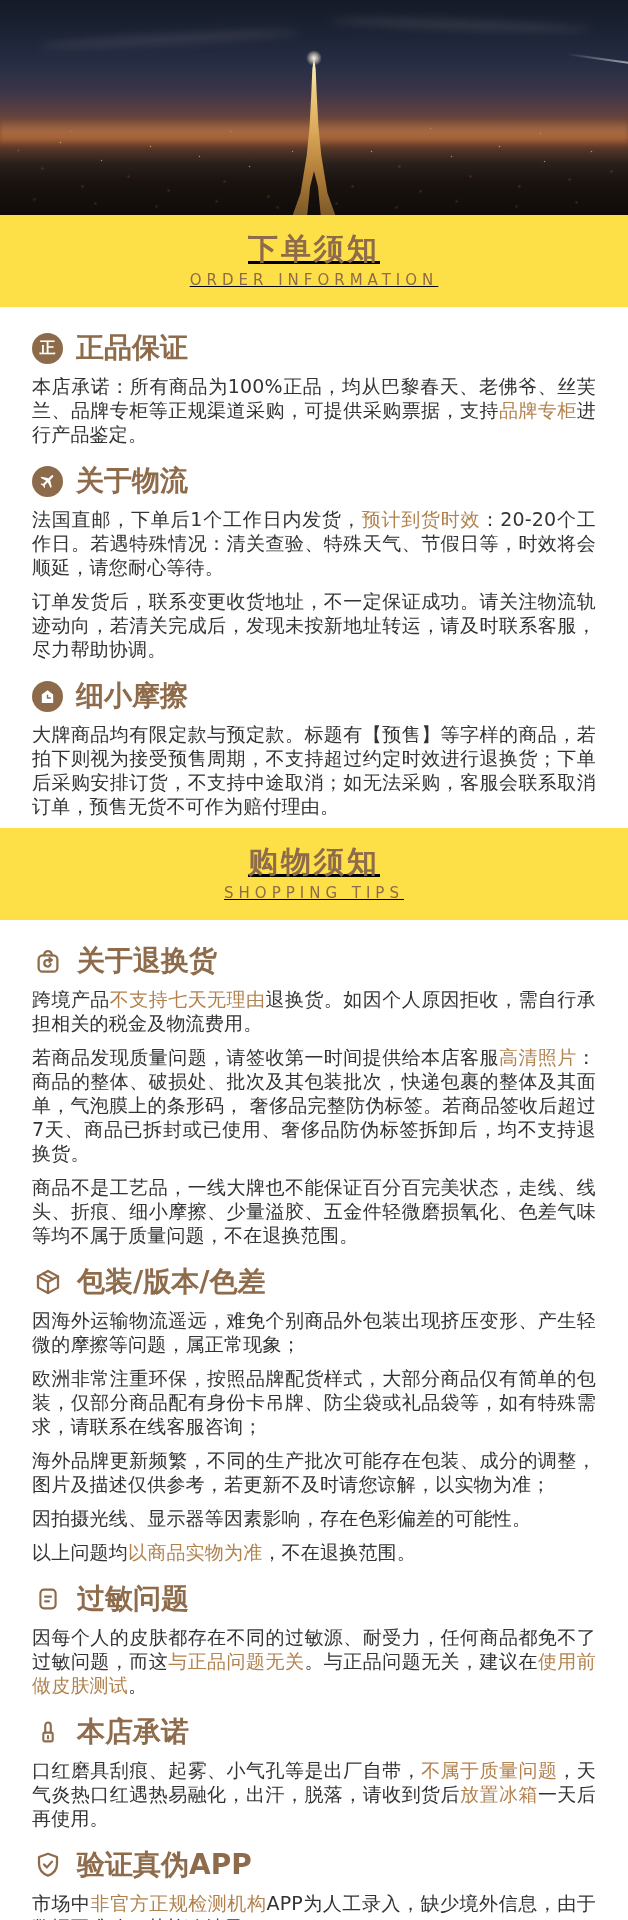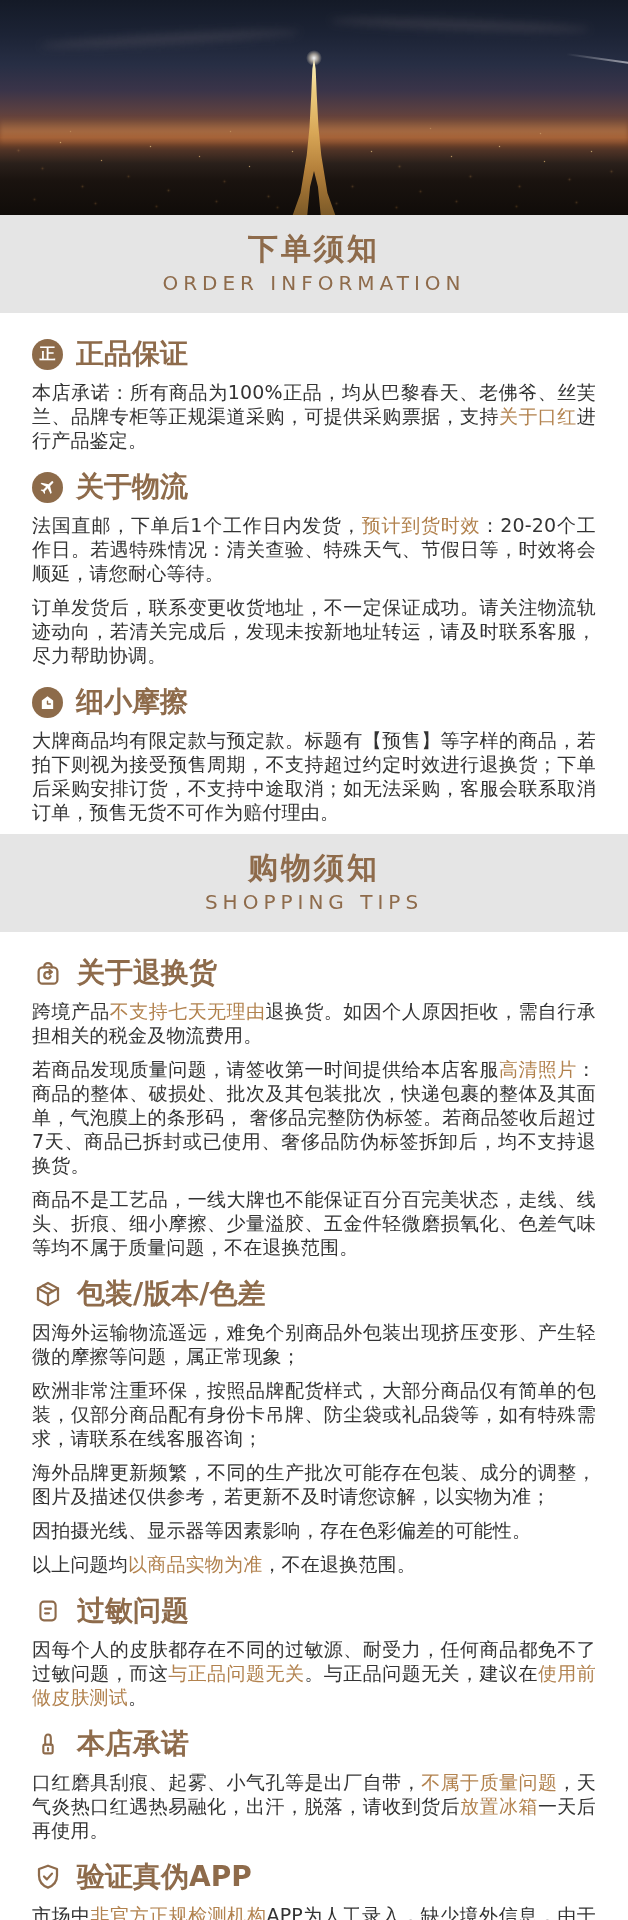--- a/index.html
+++ b/index.html
@@ -40,23 +40,23 @@
       399px 166px 2px 0 #e7ad62, 420px 191px 2px 0 #d5934c, 451px 156px 1px 0 #f2c981,
       470px 176px 2px 0 #e2a55a, 499px 146px 1px 0 #f6d694, 519px 186px 2px 0 #dd9d54,
       544px 161px 1px 0 #f1c67e, 569px 179px 2px 0 #e5aa5f, 591px 151px 1px 0 #f5d38e,
       611px 171px 2px 0 #dfa156, 34px 199px 2px 0 #c98a45, 95px 203px 2px 0 #d59550,
       156px 206px 2px 0 #c1833f, 216px 201px 2px 0 #d29350, 277px 207px 2px 0 #c5873f,
       336px 203px 2px 0 #d69752, 396px 207px 2px 0 #c8883f, 456px 201px 2px 0 #d4944f,
       516px 206px 2px 0 #c3853d, 576px 202px 2px 0 #d69751, 230px 131px 1px 0 #caa06a,
       430px 128px 1px 0 #c79c66, 540px 133px 1px 0 #d3a871, 70px 131px 1px 0 #c59a63; }
 
   
-  .banner { background:#e5e5e5; text-align:center; padding:16px 0 18px; }
+  .banner { background:#fde047; text-align:center; padding:16px 0 18px;text-decoration:underline; }
   .banner .cn { color:#8e6b4b; font-size:30px; font-weight:bold; letter-spacing:3px; line-height:1.2; }
-  .banner .en { color:#8e6b4b; font-size:20px; letter-spacing:5px; margin-top:4px; line-height:1.2; }
+  .banner .en { color:#8e6b4b; font-size:15px; letter-spacing:5px; margin-top:4px; line-height:1.2; }
 
   
   .content { padding:24px 32px 0; }
   .sec-head { display:flex; align-items:center; gap:13px; margin:18px 0 9px; }
   .sec-head:first-child { margin-top:0; }
   .sec-title { color:#8e6b4b; font-size:28px; font-weight:bold; line-height:34px; }
   .badge { width:31px; height:31px; border-radius:50%; background:#8d6b4a; color:#fff;
     display:flex; align-items:center; justify-content:center; flex:0 0 31px; }
   .badge span.zh { font-size:16px; font-weight:bold; line-height:1; }
   .oicon { width:32px; height:32px; flex:0 0 32px; display:flex; align-items:center; justify-content:center; }
@@ -85,21 +85,21 @@
   </div>
 
   <div class="content">
 
     <div class="sec-head">
       <span class="badge">
           <span class="zh">正</span>
         </span>
       <span class="sec-title">正品保证</span>
     </div>
-    <p class="body"><span>本店承诺：所有商品为100%正品，均从巴黎春天、老佛爷、丝芙兰、品牌专柜等正规渠道采购，可提供采购票据，支持</span><span class="hl">关于口红</span><span>进行产品鉴定。</span></p>
+    <p class="body"><span>本店承诺：所有商品为100%正品，均从巴黎春天、老佛爷、丝芙兰、品牌专柜等正规渠道采购，可提供采购票据，支持</span><span class="hl">品牌专柜</span><span>进行产品鉴定。</span></p>
 
     <div class="sec-head">
       <span class="badge">
         <svg width="18" height="18" viewBox="0 0 24 24" style="transform:rotate(45deg)">
             <path fill="#ffffff" d="M21 16v-2l-8-5V3.5a1.5 1.5 0 0 0-3 0V9l-8 5v2l8-2.5V19l-2 1.5V22l3.5-1 3.5 1v-1.5L13 19v-5.5l8 2.5z"></path>
           </svg>
       </span>
       <span class="sec-title">关于物流</span>
     </div>
     <p class="body"><span>法国直邮，下单后1个工作日内发货，</span><span class="hl">预计到货时效</span><span>：20-20个工作日。若遇特殊情况：清关查验、特殊天气、节假日等，时效将会顺延，请您耐心等待。</span></p>

